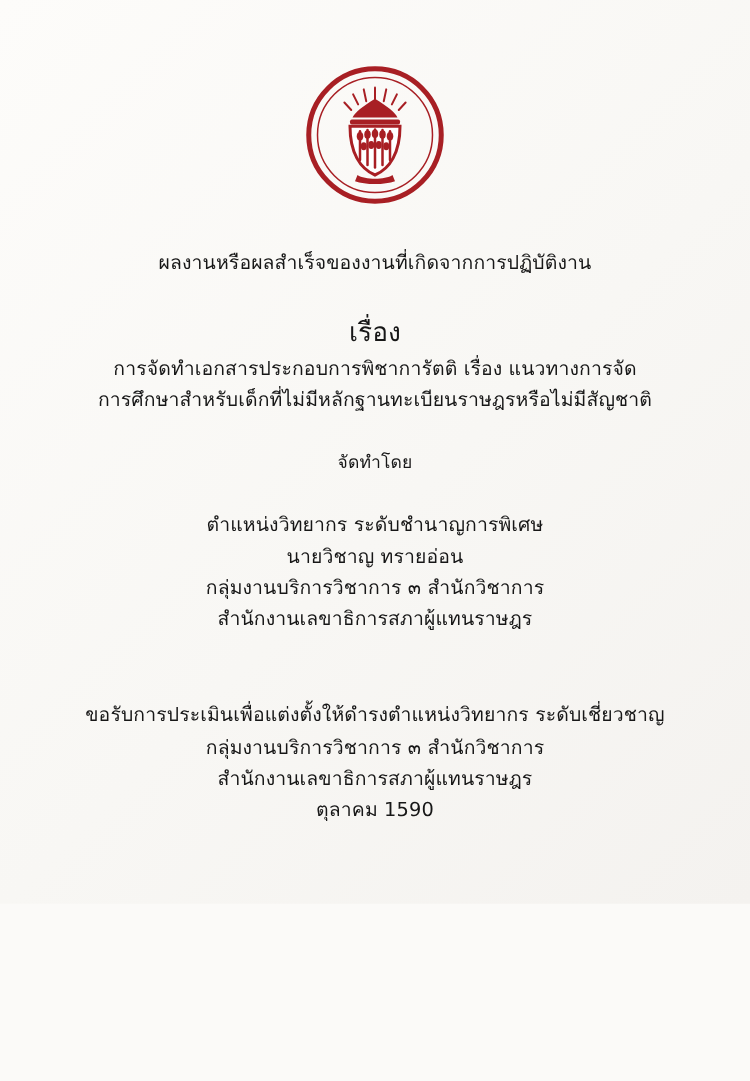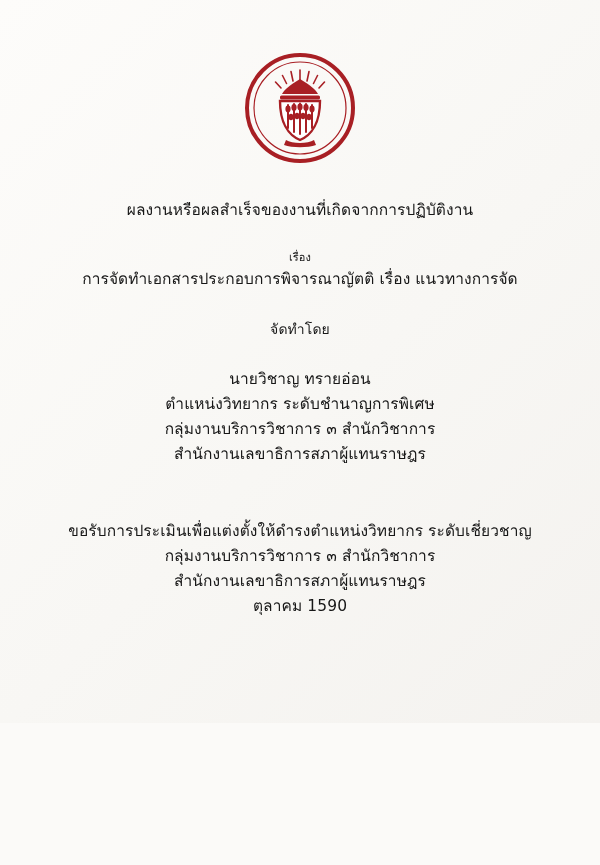--- a/index.html
+++ b/index.html
@@ -46,21 +46,21 @@
     letter-spacing: 0.1px;
     color: #171717;
     white-space: nowrap;
   }
   .block {
     margin: 0 auto;
   }
   .gap-md { height: 26px; }
   .gap-xl { height: 52px; }
   .title-block .line { font-size: 15.5px; }
-  .subject-label { font-size: 11px; }
+  .subject-label { font-size: 21px; }
   .by-label { font-size: 14px; }
   .footer-block .line { font-size: 15.5px; text-align: center; }
 </style>
 </head>
 <body>
 
 <div class="page">
 
   <div class="emblem-wrap">
     <div class="emblem">
@@ -110,32 +110,33 @@
 
     <div class="block title-block">
       <div class="line">ผลงานหรือผลสำเร็จของงานที่เกิดจากการปฏิบัติงาน</div>
     </div>
 
     <div class="gap-md"></div>
 
     <div class="line subject-label">เรื่อง</div>
 
     <div class="block subject-block">
-      <div class="line">การจัดทำเอกสารประกอบการพิจารณาญัตติ เรื่อง แนวทางการจัด</div>
+      <div class="line">การจัดทำเอกสารประกอบการพิชาการัตติ เรื่อง แนวทางการจัด</div>
+      <div class="line">การศึกษาสำหรับเด็กที่ไม่มีหลักฐานทะเบียนราษฎรหรือไม่มีสัญชาติ</div>
     </div>
 
     <div class="gap-md"></div>
 
     <div class="line by-label">จัดทำโดย</div>
 
     <div class="gap-md"></div>
 
     <div class="block author-block">
+      <div class="line">ตำแหน่งวิทยากร ระดับชำนาญการพิเศษ</div>
       <div class="line">นายวิชาญ  ทรายอ่อน</div>
-      <div class="line">ตำแหน่งวิทยากร ระดับชำนาญการพิเศษ</div>
       <div class="line">กลุ่มงานบริการวิชาการ ๓ สำนักวิชาการ</div>
       <div class="line">สำนักงานเลขาธิการสภาผู้แทนราษฎร</div>
     </div>
 
     <div class="gap-xl"></div>
 
     <div class="block footer-block">
       <div class="line">ขอรับการประเมินเพื่อแต่งตั้งให้ดำรงตำแหน่งวิทยากร ระดับเชี่ยวชาญ</div>
       <div class="line">กลุ่มงานบริการวิชาการ ๓ สำนักวิชาการ</div>
       <div class="line">สำนักงานเลขาธิการสภาผู้แทนราษฎร</div>

